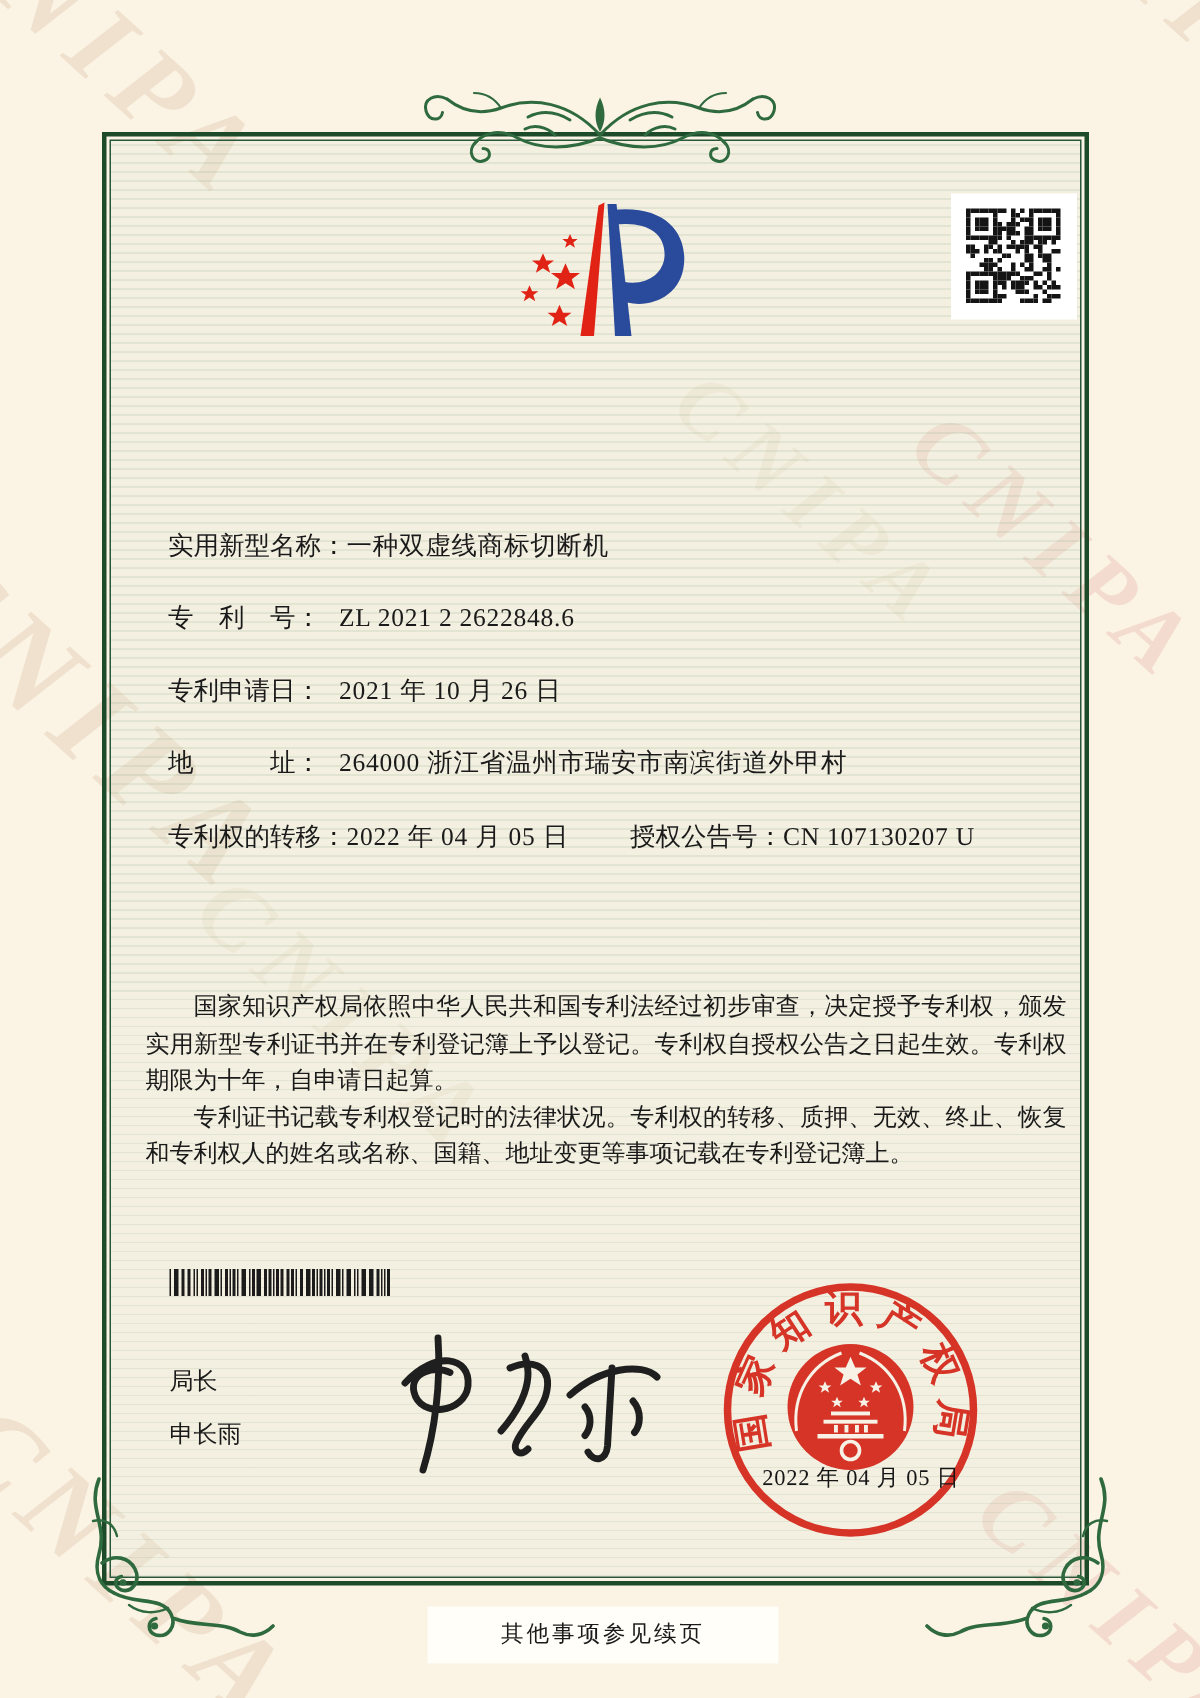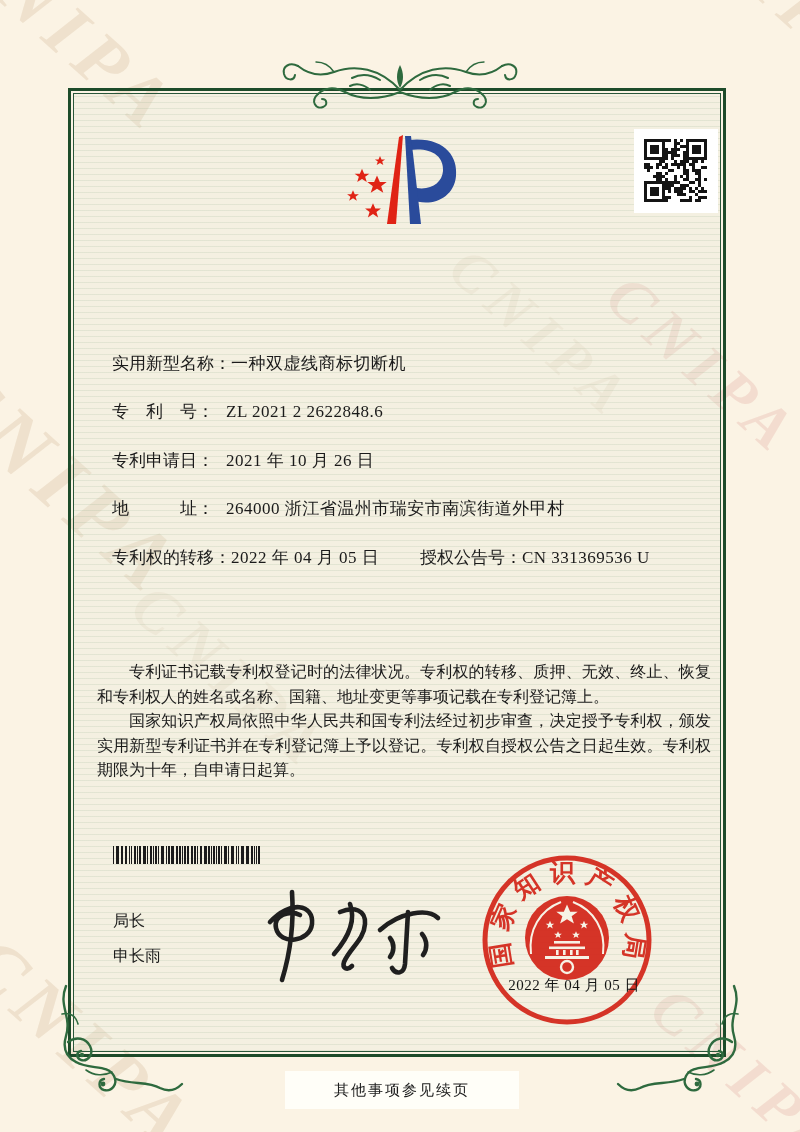--- a/index.html
+++ b/index.html
@@ -411,28 +411,28 @@
     </div>
     <div class="frow">
       <span class="flabel">专利申请日：</span><span class="fvalue">2021 年 10 月 26 日</span>
     </div>
     <div class="frow">
       <span class="flabel">地　　　址：</span><span class="fvalue">264000 浙江省温州市瑞安市南滨街道外甲村</span>
     </div>
     <div class="frow">
       <span>专利权的转移：</span><span class="fvalue">2022 年 04 月 05 日</span>
       <span class="gright">
-        <span>授权公告号：</span><span class="fvalue">CN 331369536 U</span>
+        <span>授权公告号：</span><span class="fvalue">CN 107130207 U</span>
       </span>
     </div>
   </div>
 
   <div class="body-text">
+    <p>国家知识产权局依照中华人民共和国专利法经过初步审查，决定授予专利权，颁发实用新型专利证书并在专利登记簿上予以登记。专利权自授权公告之日起生效。专利权期限为十年，自申请日起算。</p>
     <p>专利证书记载专利权登记时的法律状况。专利权的转移、质押、无效、终止、恢复和专利权人的姓名或名称、国籍、地址变更等事项记载在专利登记簿上。</p>
-    <p>国家知识产权局依照中华人民共和国专利法经过初步审查，决定授予专利权，颁发实用新型专利证书并在专利登记簿上予以登记。专利权自授权公告之日起生效。专利权期限为十年，自申请日起算。</p>
   </div>
 
   <div class="barcode"><i style="width:1px;margin-right:2px"></i><i style="width:3px;margin-right:2px"></i><i style="width:2px;margin-right:2px"></i><i style="width:2px;margin-right:2px"></i><i style="width:1px;margin-right:1px"></i><i style="width:1px;margin-right:2px"></i><i style="width:2px;margin-right:1px"></i><i style="width:1px;margin-right:1px"></i><i style="width:2px;margin-right:2px"></i><i style="width:3px;margin-right:1px"></i><i style="width:1px;margin-right:2px"></i><i style="width:2px;margin-right:1px"></i><i style="width:1px;margin-right:1px"></i><i style="width:2px;margin-right:1px"></i><i style="width:1px;margin-right:2px"></i><i style="width:3px;margin-right:2px"></i><i style="width:1px;margin-right:1px"></i><i style="width:2px;margin-right:1px"></i><i style="width:3px;margin-right:2px"></i><i style="width:2px;margin-right:1px"></i><i style="width:2px;margin-right:1px"></i><i style="width:1px;margin-right:1px"></i><i style="width:2px;margin-right:1px"></i><i style="width:2px;margin-right:2px"></i><i style="width:2px;margin-right:1px"></i><i style="width:2px;margin-right:1px"></i><i style="width:1px;margin-right:2px"></i><i style="width:2px;margin-right:2px"></i><i style="width:3px;margin-right:1px"></i><i style="width:2px;margin-right:1px"></i><i style="width:1px;margin-right:1px"></i><i style="width:2px;margin-right:1px"></i><i style="width:1px;margin-right:1px"></i><i style="width:2px;margin-right:1px"></i><i style="width:1px;margin-right:2px"></i><i style="width:3px;margin-right:1px"></i><i style="width:1px;margin-right:2px"></i><i style="width:3px;margin-right:2px"></i><i style="width:1px;margin-right:1px"></i><i style="width:1px;margin-right:2px"></i><i style="width:3px;margin-right:2px"></i><i style="width:3px;margin-right:2px"></i><i style="width:2px;margin-right:1px"></i><i style="width:1px;margin-right:1px"></i><i style="width:1px;margin-right:1px"></i><i style="width:2px;margin-right:2px"></i></div>
 
   <div class="director-title">局长</div>
   <div class="director-name">申长雨</div>
   <svg class="signature" width="210" height="105" viewBox="0 0 210 105" xmlns="http://www.w3.org/2000/svg">
     <g stroke="#1f1f1f" fill="none" stroke-width="4.6" stroke-linecap="round" stroke-linejoin="round">
       <path d="M38,40 C58,18 82,22 80,42 C78,60 48,64 44,46 C41,33 58,28 68,33"></path>
       <path d="M60,10 C62,40 58,72 50,98"></path>

